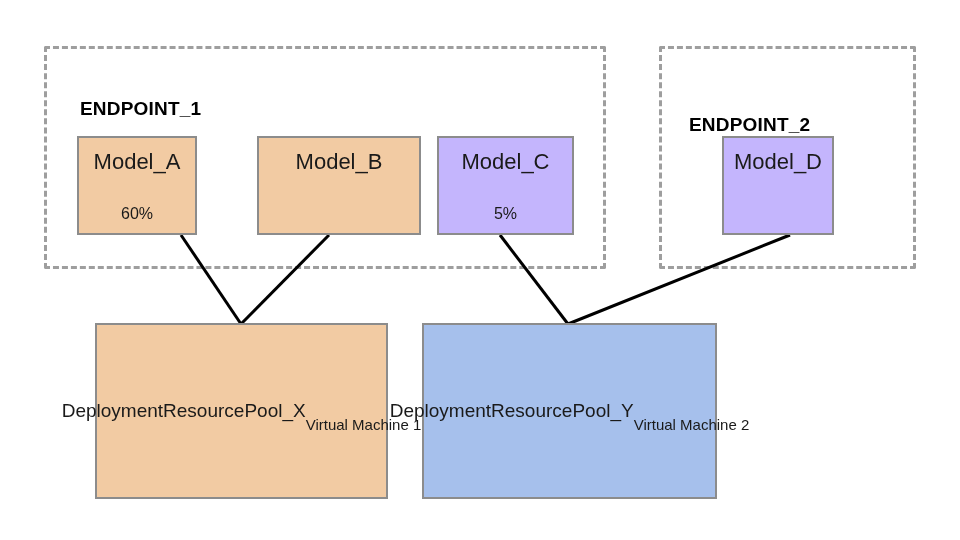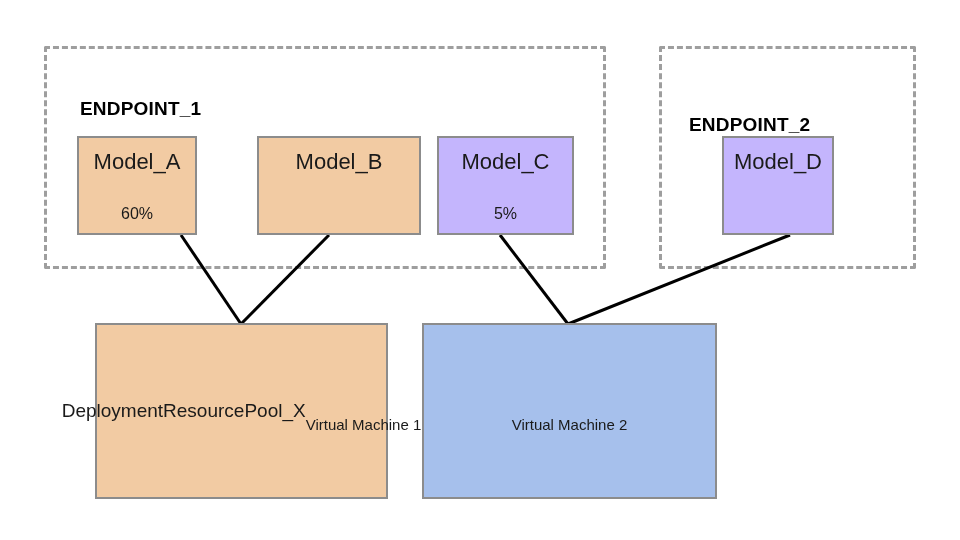--- a/index.html
+++ b/index.html
@@ -138,16 +138,17 @@
   <div class="model-box blue" style="left:722px; top:136px; width:112px; height:99px;">
     <span class="model-name">Model_D</span>
   </div>
 
   <div class="pool-box orange" style="left:95px; top:323px; width:293px; height:176px;">
     <span class="pool-name">DeploymentResourcePool_X</span>
     <span class="pool-sub">Virtual Machine 1</span>
   </div>
 
   <div class="pool-box blue" style="left:422px; top:323px; width:295px; height:176px;">
+    <span class="pool-name">DeploymentResourcePool_Y</span>
     <span class="pool-sub">Virtual Machine 2</span>
   </div>
 
 </div>
 
 </body></html>

